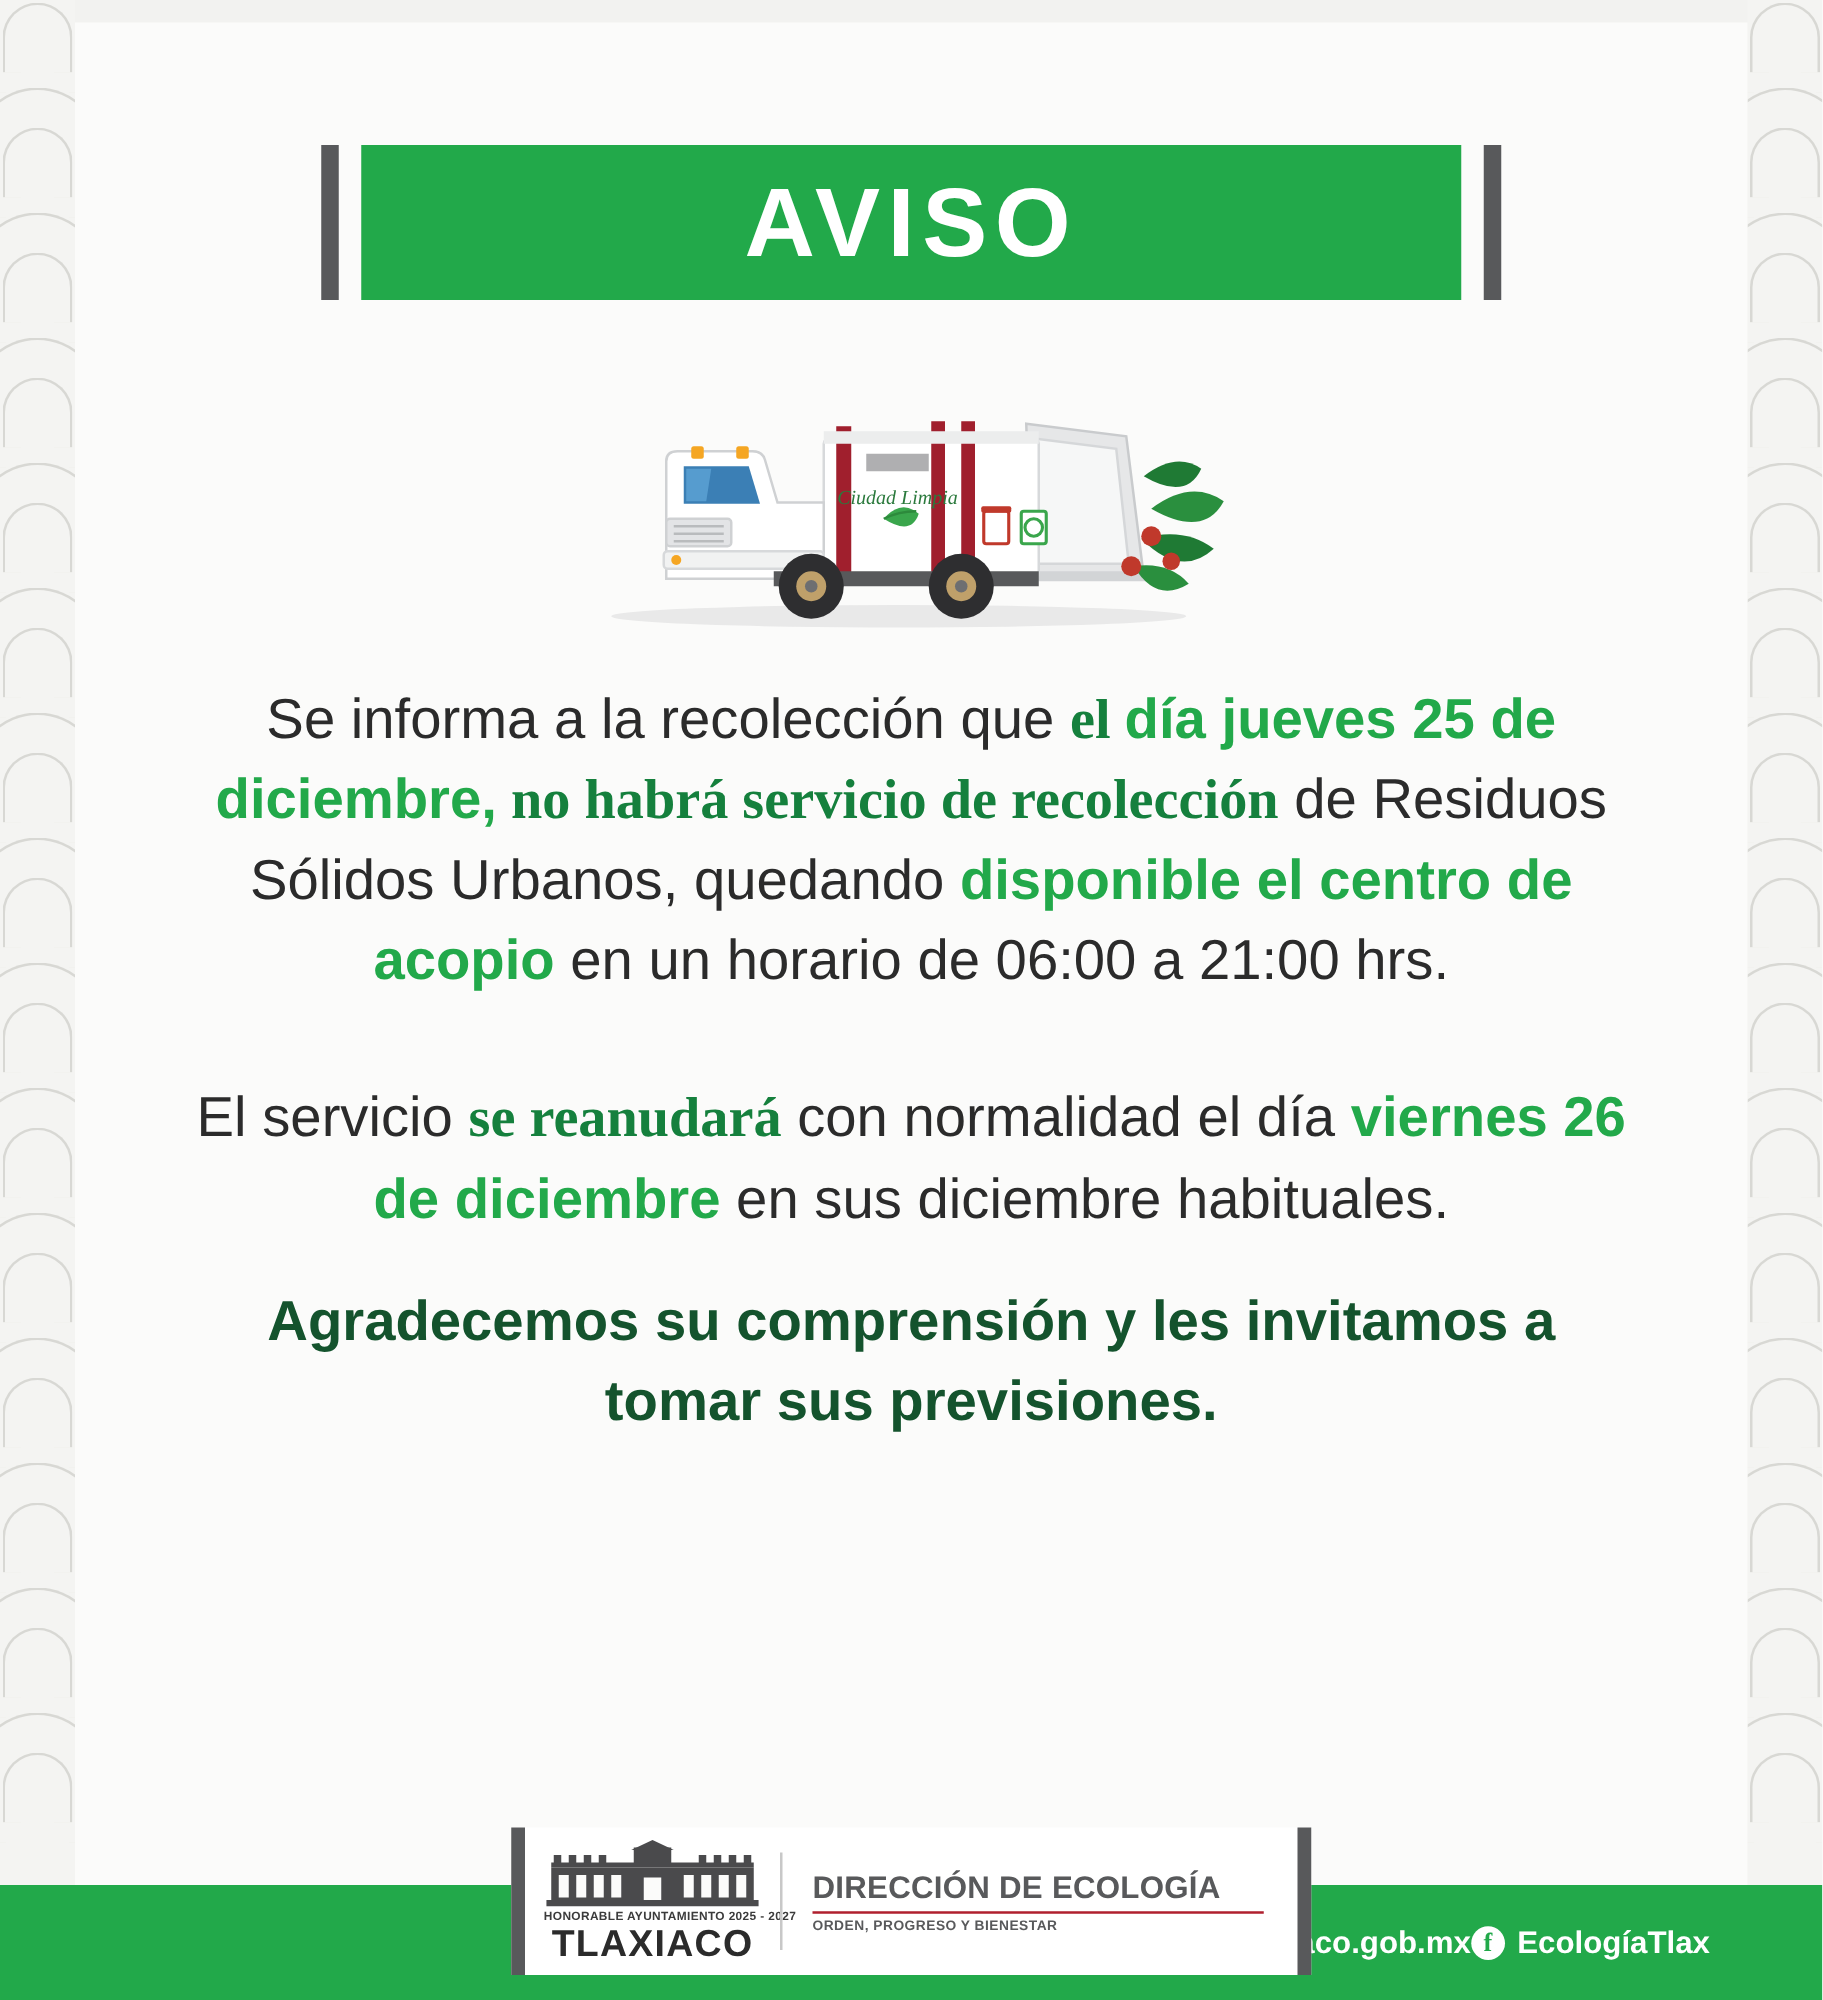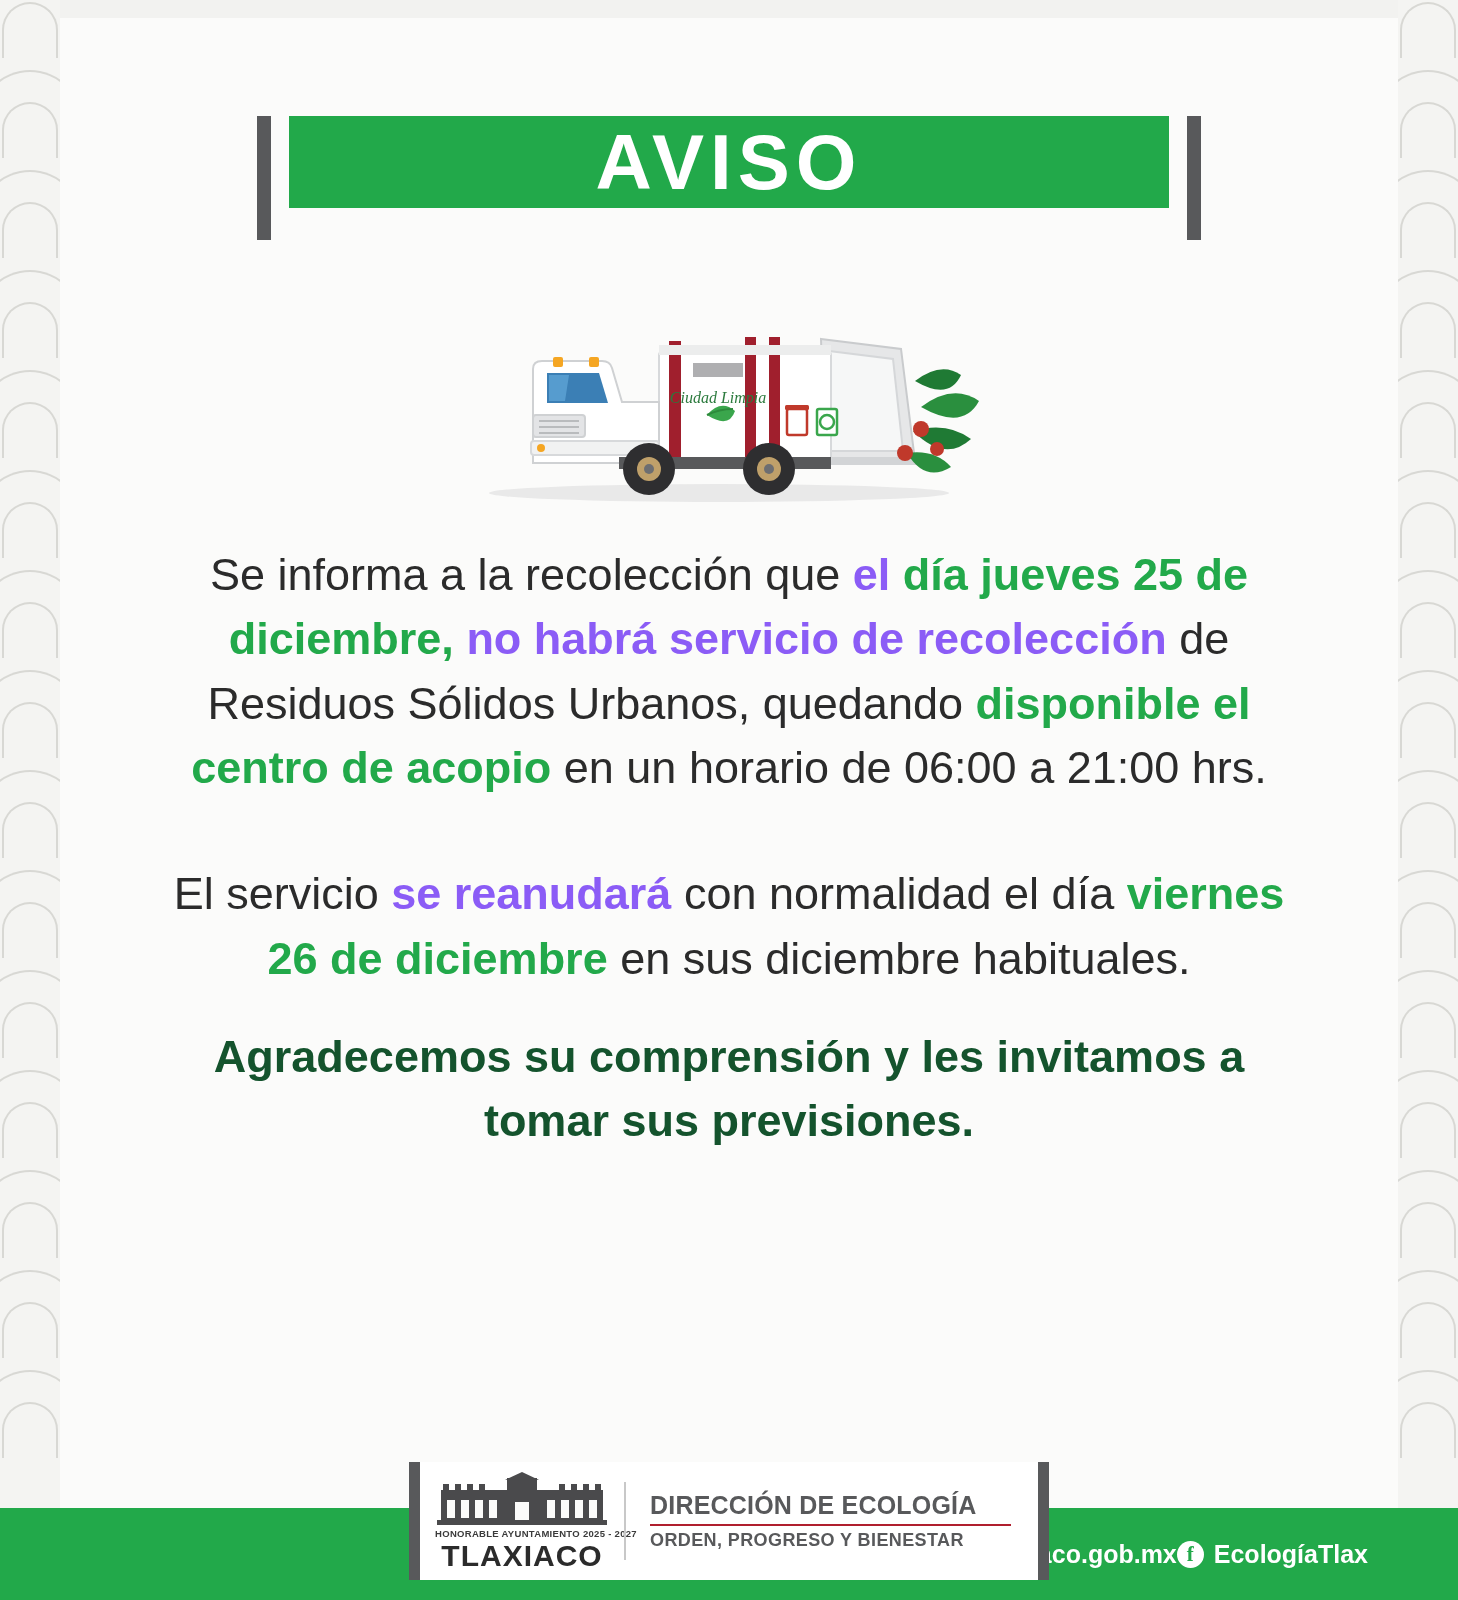--- a/index.html
+++ b/index.html
@@ -69,21 +69,21 @@
   }
   .tick {
     width: 14px;
     background: #58595b;
     margin: 0 18px;
     height: 124px;
   }
   .aviso-box {
     background: #22a94a;
     width: 880px;
-    height: 92px;
+    height: 124px;
     display: flex;
     align-items: center;
     justify-content: center;
   }
   .aviso-text {
     color: #ffffff;
     font-size: 78px;
     font-weight: bold;
     letter-spacing: 6px;
     line-height: 1;
@@ -109,21 +109,21 @@
     top: 525px;
     width: 1158px;
     text-align: center;
     color: #2b2b2b;
     font-size: 45px;
     line-height: 1.43;
     font-weight: 400;
   }
   .body-copy p { margin: 0 0 34px 0; }
   .p-green { color: #22a94a; font-weight: bold; }
-  .p-dark-b { color: #8b5cf6; font-weight: bold; }
+  .p-dark-b { color: #15803d; font-weight: bold; font-family: Liberation Serif, serif; }
   .closing {
     color: #14532d;
     font-weight: bold;
     margin-top: 52px;
     line-height: 1.42;
   }
 
   
   .footer {
     position: absolute;
@@ -249,21 +249,21 @@
     line-height: 1.12;
     letter-spacing: 0.2px;
   }
   .dept-rule {
     height: 2px;
     background: #b01f2e;
     margin: 5px 0 4px 0;
     width: 96%;
   }
   .dept-tag {
-    font-size: 18px;
+    font-size: 11px;
     font-weight: bold;
     color: #58595b;
     letter-spacing: 0.4px;
   }
 </style>
 </head>
 <body>
 
 <div id="poster">
 

